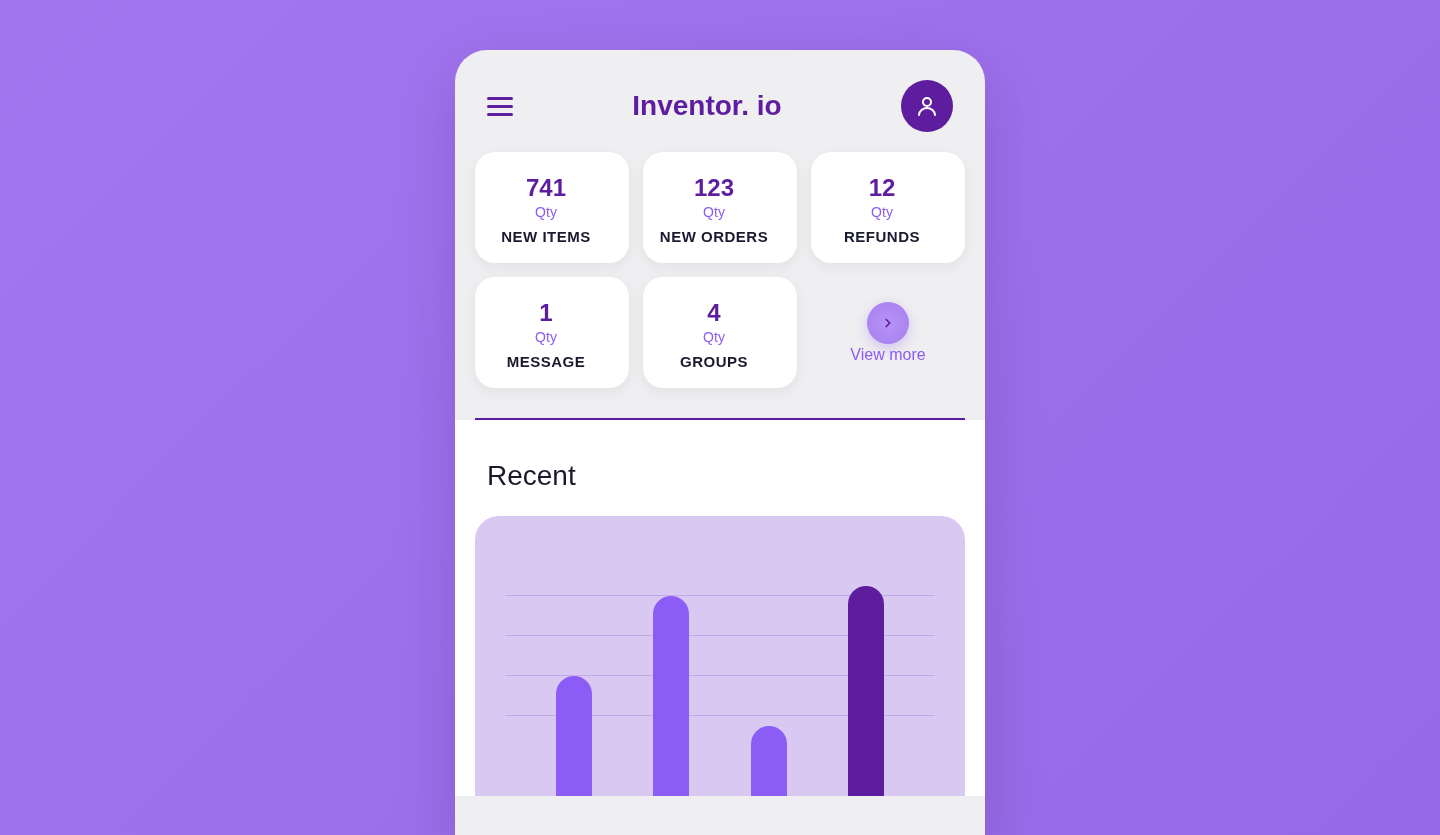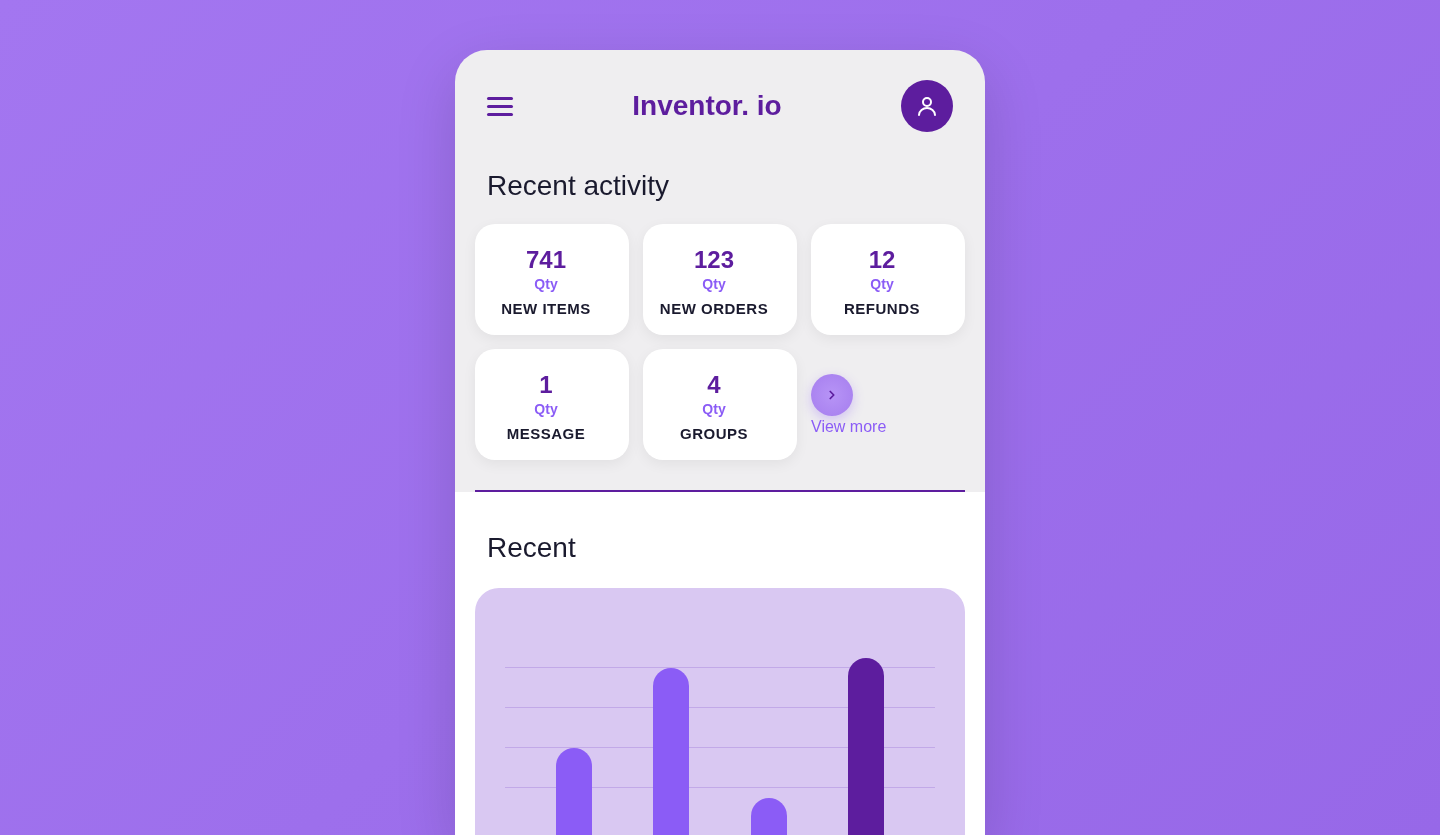--- a/index.html
+++ b/index.html
@@ -77,33 +77,32 @@
 }
 .card-value {
   font-size: 24px;
   font-weight: 700;
   color: #5d1d9e;
 }
 .card-unit {
   font-size: 14px;
   color: #8b5cf6;
   margin-top: 2px;
-  font-weight: bold;
 }
 .card-label {
   font-size: 15px;
   font-weight: 600;
   color: #1a1a2e;
   margin-top: 8px;
   letter-spacing: 0.5px;
 }
 .view-more-cell {
   display: flex;
   flex-direction: column;
-  align-items: flex-start;
+  align-items: center;
   justify-content: center;
   gap: 2px;
   cursor: pointer;
 }
 .view-more-btn {
   width: 42px;
   height: 42px;
   border-radius: 50%;
   background: radial-gradient(circle, #b794f6 0%, #a57dee 100%);
   display: flex;
@@ -184,21 +183,20 @@
     </div>
     <div class="app-title">Inventor. io</div>
     <div class="avatar">
       <svg viewBox="0 0 24 24" fill="none" stroke="#fff" stroke-width="2" stroke-linecap="round">
         <circle cx="12" cy="8" r="4"></circle>
         <path d="M4 21c0-4 4-7 8-7s8 3 8 7"></path>
       </svg>
     </div>
   </div>
 
-  <div class="section-title">Recent activity</div>
 
   <div class="cards">
     <div class="card">
       <div class="card-value">741</div>
       <div class="card-unit">Qty</div>
       <div class="card-label">NEW ITEMS</div>
     </div>
     <div class="card">
       <div class="card-value">123</div>
       <div class="card-unit">Qty</div>

